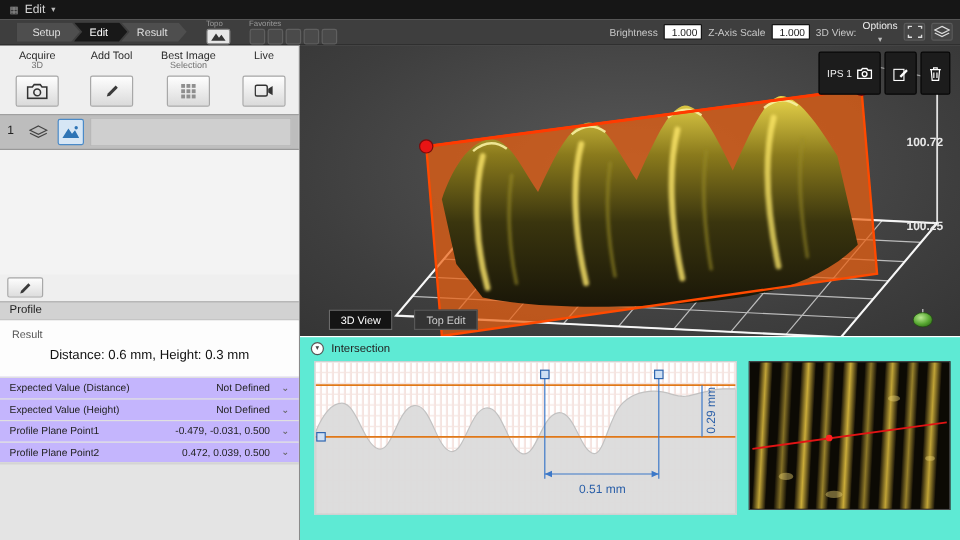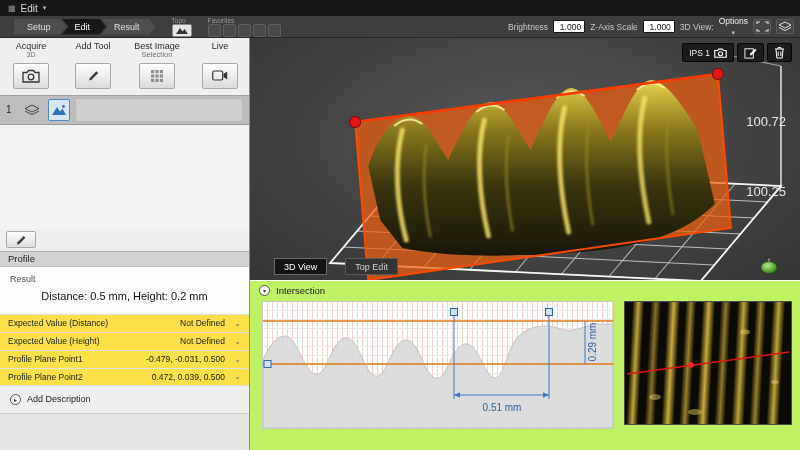--- a/index.html
+++ b/index.html
@@ -48,42 +48,42 @@
   .empty-area { height:104px; background:#f3f3f3; flex:0 0 auto; }
   .pencil-row { height:22px; display:flex; align-items:center; padding:0 6px; background:#efefef; flex:0 0 auto; }
   .small-btn { width:30px; height:17px; background:linear-gradient(#fdfdfd,#ddd); border:1px solid #a8a8a8; border-radius:2px; display:flex; align-items:center; justify-content:center; }
 
   .profile-header { height:16px; background:#d2d2d2; border-top:1px solid #b0b0b0; border-bottom:1px solid #c2c2c2; font-size:9.5px; color:#222; display:flex; align-items:center; padding:0 8px; flex:0 0 auto; }
 
   .result-wrap { background:#fdfdfd; flex:0 0 auto; }
   .result-title { font-size:9px; color:#555; padding:7px 10px 0; }
   .result-value { text-align:center; font-size:11px; color:#111; padding:6px 0 12px; }
 
-  .prop-row { height:18px; display:flex; align-items:center; background:#fde047; border-top:1px solid #e0e0e0; padding:0 8px; font-size:8.5px; color:#222; flex:0 0 auto; }
+  .prop-row { height:18px; display:flex; align-items:center; background:#c4b5fd; border-top:1px solid #e0e0e0; padding:0 8px; font-size:8.5px; color:#222; flex:0 0 auto; }
   .prop-row.last { border-bottom:1px solid #d8d8d8; }
   .prop-label { flex:1; }
   .prop-chevron { width:16px; text-align:right; color:#666; font-size:8px; }
 
   .add-desc { display:flex; align-items:center; gap:6px; padding:8px 10px; font-size:9px; color:#222; background:#efefef; flex:0 0 auto; }
   .round-toggle { width:11px; height:11px; border:1px solid #555; border-radius:50%; display:flex; align-items:center; justify-content:center; font-size:6px; color:#444; background:#fff; }
   .panel-filler { flex:1; background:#e4e4e4; border-top:1px solid #d0d0d0; }
 
   
   .right-col { flex:1; display:flex; flex-direction:column; min-width:0; }
   .viewport { position:relative; height:242px; background:radial-gradient(ellipse at 50% 42%, #585858 0%, #3e3e3e 70%, #353535 100%); overflow:hidden; flex:0 0 auto; }
   .scene { position:absolute; inset:0; width:100%; height:100%; }
   .vp-tools { position:absolute; top:5px; right:8px; display:flex; gap:3px; }
-  .vp-btn { height:19px; background:#1c1c1c; border:1px solid #060606; border-radius:2px; color:#f0f0f0; display:flex; align-items:center; gap:4px; padding:0 6px; font-size:8.5px; }
-  .z-label { position:absolute; right:14px; color:#e8e8e8; font-size:13px; }
+  .vp-btn { height:36px; background:#1c1c1c; border:1px solid #060606; border-radius:2px; color:#f0f0f0; display:flex; align-items:center; gap:4px; padding:0 6px; font-size:8.5px; }
+  .z-label { position:absolute; right:14px; color:#e8e8e8; font-size:10px;font-weight:bold; }
   .view-toggle { position:absolute; left:6px; bottom:5px; display:flex; }
   .vt-btn { height:17px; padding:0 9px; font-size:9px; color:#cfcfcf; background:#343434; border:1px solid #585858; display:flex; align-items:center;margin-left:18px; }
   .vt-btn.active { background:#141414; color:#fff; border-color:#6a6a6a; }
   .nav-ball { position:absolute; right:22px; bottom:2px; }
 
-  .intersection { flex:1; background:#bef264; border-top:1px solid #fff; display:flex; flex-direction:column; min-height:0; }
+  .intersection { flex:1; background:#5eead4; border-top:1px solid #fff; display:flex; flex-direction:column; min-height:0; }
   .int-header { height:18px; display:flex; align-items:center; gap:6px; padding:0 9px; font-size:9.5px; color:#222; flex:0 0 auto; }
   .int-body { flex:1; display:flex; gap:10px; padding:2px 12px 8px; }
   .chart-wrap { width:352px; height:128px; background:#fff; border:1px solid #c8c8c8; }
   .thumb-img { width:168px; height:124px; border:1px solid #4a4a4a; background:#000; }
 </style>
 </head>
 <body>
 
 <div class="app">
 
@@ -223,21 +223,21 @@
             </svg>
         </div>
       </div>
 
       <div class="profile-header">
         <span>Profile</span>
       </div>
 
       <div class="result-wrap">
         <div class="result-title">Result</div>
-        <div class="result-value">Distance: 0.5 mm, Height: 0.2 mm</div>
+        <div class="result-value">Distance: 0.6 mm, Height: 0.3 mm</div>
       </div>
 
       <div class="prop-row">
         <span class="prop-label">Expected Value (Distance)</span>
         <span>Not Defined</span>
         <span class="prop-chevron">⌄</span>
       </div>
       <div class="prop-row">
         <span class="prop-label">Expected Value (Height)</span>
         <span>Not Defined</span>
@@ -247,24 +247,20 @@
         <span class="prop-label">Profile Plane Point1</span>
         <span>-0.479, -0.031, 0.500</span>
         <span class="prop-chevron">⌄</span>
       </div>
       <div class="prop-row last">
         <span class="prop-label">Profile Plane Point2</span>
         <span>0.472, 0.039, 0.500</span>
         <span class="prop-chevron">⌄</span>
       </div>
 
-      <div class="add-desc">
-        <span class="round-toggle">▸</span>
-        <span>Add Description</span>
-      </div>
       <div class="panel-filler"></div>
     </div>
 
     <div class="right-col">
 
       <div class="viewport">
         <svg class="scene" viewBox="0 0 549 242" preserveAspectRatio="none">
           <defs>
             <linearGradient id="goldGrad" x1="0" y1="0" x2="0" y2="1">
               <stop offset="0" stop-color="#e8d44a"></stop>

